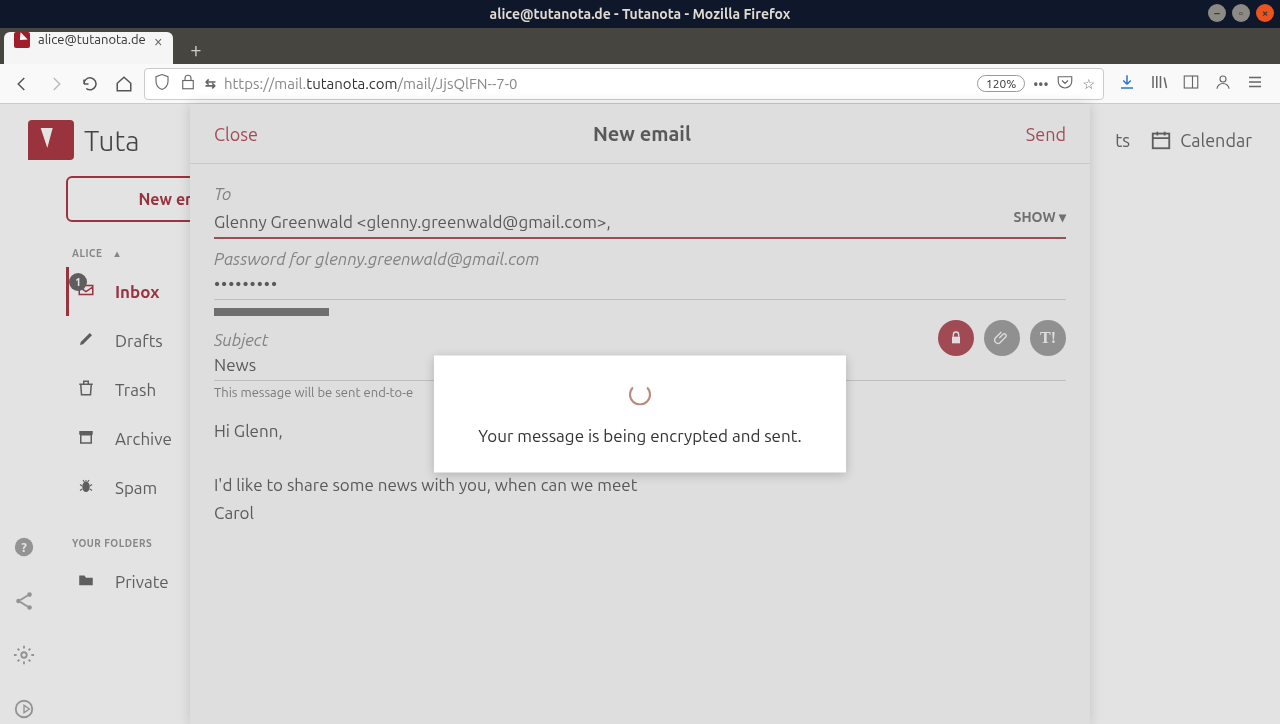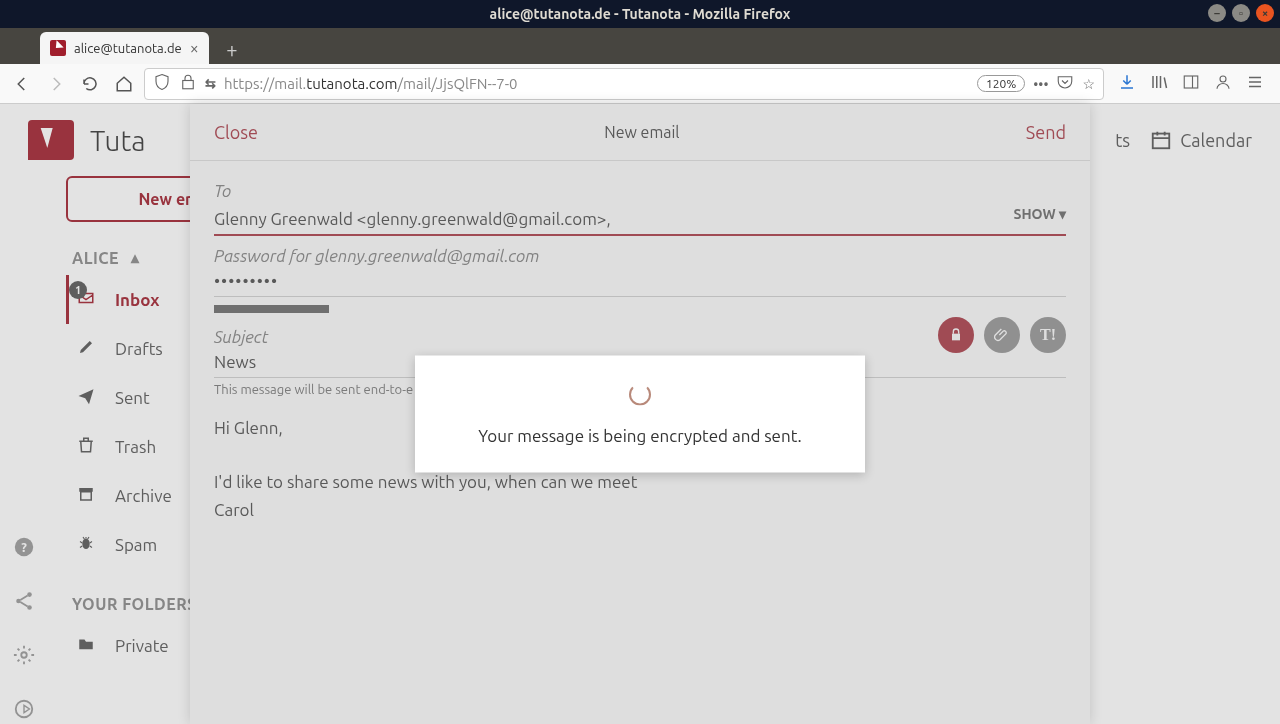--- a/index.html
+++ b/index.html
@@ -8,84 +8,84 @@
 
 .os-titlebar { height: 28px; background: #0f172a; color: #dfdbd2; display: flex; align-items: center; justify-content: center; font-size: 14px; font-weight: bold; position: relative; }
 .os-window-controls { position: absolute; right: 6px; top: 4px; display: flex; gap: 6px; }
 .os-btn { width: 18px; height: 18px; border-radius: 9px; display: flex; align-items: center; justify-content: center; font-size: 11px; color: #3c3b37; }
 .os-min { background: #8b8a85; }
 .os-max { background: #8b8a85; }
 .os-close { background: #e95420; }
 
 
 .tab-strip { height: 36px; background: #474540; display: flex; align-items: flex-end; padding-left: 4px; }
-.tab { background: #f5f5f5; height: 32px; display: flex; align-items: center; padding: 0 10px; border-top-left-radius: 6px; border-top-right-radius: 6px; gap: 8px; font-size: 13px; color: #333; max-width: 190px; margin-left: 36px; }
+.tab { background: #f5f5f5; height: 32px; display: flex; padding: 0 10px; border-top-left-radius: 6px; border-top-right-radius: 6px; gap: 8px; font-size: 13px; color: #333; max-width: 190px; }
 .tab-favicon { width: 16px; height: 16px; background: #a01e2c; border-radius: 2px; position: relative; }
 .tab-favicon::after { content: ''; position: absolute; top: 3px; left: 3px; width: 0; height: 0; border-left: 5px solid transparent; border-right: 5px solid transparent; border-top: 6px solid #fff; transform: rotate(45deg); }
 .tab-close { font-size: 16px; color: #666; cursor: pointer; }
 .tab-add { width: 30px; height: 30px; display: flex; align-items: center; justify-content: center; color: #ccc; font-size: 20px; margin-left: 8px; cursor: pointer; }
 
 
 .nav-toolbar { height: 40px; background: #f9f9f9; border-bottom: 1px solid #ccc; display: flex; align-items: center; padding: 0 8px; gap: 6px; }
 .nav-btn { width: 28px; height: 28px; display: flex; align-items: center; justify-content: center; color: #555; font-size: 16px; border-radius: 4px; cursor: pointer; }
 .nav-btn.disabled { color: #bbb; }
 .url-bar { flex: 1; height: 32px; border: 1px solid #ccc; border-radius: 4px; display: flex; align-items: center; padding: 0 8px; background: #fff; gap: 8px; font-size: 15px; color: #333; }
 .url-bar .url-path { color: #888; }
 .zoom-badge { border: 1px solid #999; border-radius: 10px; padding: 1px 8px; font-size: 12px; color: #333; }
 .url-icon { color: #666; font-size: 14px; }
 .toolbar-right { display: flex; align-items: center; gap: 14px; color: #666; padding: 0 8px; }
 
 
 .page { position: relative; height: 620px; background: #fff; }
 .page-dim { position: absolute; inset: 0; background: rgba(128,128,128,0.22); pointer-events: none; z-index: 5; }
 .app-header { height: 72px; display: flex; align-items: center; padding: 0 28px; justify-content: space-between; }
-.logo { display: flex; align-items: center; gap: 16px; justify-content: space-between; }
+.logo { display: flex; align-items: center; gap: 10px; justify-content: space-between; }
 .logo-mark { width: 46px; height: 40px; background: #a01e2c; border-radius: 4px 4px 4px 0; position: relative; }
 .logo-mark::after { content: ''; position: absolute; top: 8px; left: 10px; width: 0; height: 0; border-left: 12px solid transparent; border-right: 0 solid transparent; border-top: 20px solid #fff; transform: skewX(-15deg); }
 .logo-text { font-size: 28px; color: #333; font-weight: 300; }
 .header-right { display: flex; align-items: center; gap: 20px; color: #555; font-size: 18px; }
 .header-item { display: flex; align-items: center; gap: 8px; }
 
 .content { display: flex; }
 .left-gutter { width: 48px; display: flex; flex-direction: column; align-items: center; gap: 28px; padding-top: 360px; color: #999; font-size: 20px; }
 .sidebar { width: 250px; padding: 0 18px; }
 .new-email-btn { border: 2px solid #a01e2c; color: #a01e2c; font-weight: bold; border-radius: 6px; padding: 12px 20px; font-size: 16px; background: transparent; cursor: pointer; width: 100%; text-align: center; }
-.folder-header { color: #888; font-size: 16px; font-weight: bold; letter-spacing: 0.5px; margin: 26px 0 8px 6px; display: flex; align-items: center; gap: 12px; }
+.folder-header { color: #888; font-size: 10px; font-weight: bold; letter-spacing: 0.5px; margin: 26px 0 8px 6px; display: flex; align-items: center; gap: 12px; }
 .folder-list { list-style: none; }
 .folder-item { display: flex; align-items: center; gap: 16px; padding: 14px 8px; color: #555; font-size: 17px; cursor: pointer; border-left: 3px solid transparent; position: relative; }
 .folder-item.active { color: #a01e2c; font-weight: bold; border-left-color: #a01e2c; }
 .folder-icon { width: 22px; font-size: 18px; color: inherit; }
 .badge-count { position: absolute; left: 0px; top: 6px; background: #555; color: #fff; border-radius: 9px; min-width: 18px; height: 18px; font-size: 11px; display: flex; align-items: center; justify-content: center; }
 
 
 .compose { position: absolute; top: 0; left: 190px; width: 900px; height: 620px; background: #fff; z-index: 10; box-shadow: 0 0 12px rgba(0,0,0,0.15); }
 .compose-dim { position: absolute; inset: 0; background: rgba(160,160,160,0.35); z-index: 15; }
 .compose-header { display: flex; align-items: center; justify-content: space-between; padding: 18px 24px; border-bottom: 1px solid #ddd; text-align: center; }
 .compose-close { color: #a01e2c; font-size: 18px; cursor: pointer; }
-.compose-title { font-size: 16px; font-weight: normal; color: #333; }
+.compose-title { font-size: 20px; font-weight: bold; color: #333; }
 .compose-send { color: #a01e2c; font-size: 18px; font-weight: normal; cursor: pointer; }
 .compose-body { padding: 10px 24px; position: relative; }
 .field-label { color: #737373; font-size: 17px; margin-top: 10px; font-style: italic; }
 .field-value { font-size: 17px; color: #333; padding: 6px 0; border-bottom: 1px solid #ccc; }
 .to-row { border-bottom: 2px solid #a01e2c; display: flex; justify-content: space-between; align-items: flex-end; }
 .show-btn { color: #555; font-size: 14px; font-weight: bold; cursor: pointer; padding-bottom: 6px; }
 .pw-dots { letter-spacing: 1px; }
 .indicator-bar { height: 8px; width: 115px; background: #555; margin: 8px 0 4px 0; }
 .subject-row { display: flex; align-items: flex-start; gap: 12px; }
 .subject-col { flex: 1; }
 .round-icons { display: flex; gap: 10px; }
 .round-icon { width: 36px; height: 36px; border-radius: 18px; display: flex; align-items: center; justify-content: center; color: #fff; font-size: 16px; cursor: pointer; }
 .ri-lock { background: #a01e2c; }
 .ri-attach { background: #888; }
 .ri-priority { background: #888; font-weight: bold; font-family: Georgia, serif; }
 .encrypt-hint { font-size: 13px; color: #666; margin-top: 4px; }
 .body-text { font-size: 17px; color: #333; margin-top: 18px; line-height: 1.6; white-space: pre-line; }
 
 
-.loading-popup { position: absolute; left: 50%; top: 50%; transform: translate(-50%, -50%); background: #fff; width: 450px; padding: 28px; text-align: center; z-index: 20; box-shadow: 0 2px 10px rgba(0,0,0,0.2); }
+.loading-popup { position: absolute; left: 50%; top: 50%; transform: translate(-50%, -50%); background: #fff; width: 412px; padding: 28px; text-align: center; z-index: 20; box-shadow: 0 2px 10px rgba(0,0,0,0.2); }
 .spinner { width: 22px; height: 22px; border: 2px solid #b8897a; border-top-color: transparent; border-radius: 50%; margin: 0 auto 20px; }
 .loading-text { font-size: 17px; color: #333; }
 
 
 .svg-icon { width: 18px; height: 18px; fill: currentColor; }
 </style>
 </head>
 <body>
 
 <div class="os-titlebar">
@@ -250,28 +250,20 @@
           </span>
           <span>Inbox</span>
         </li>
         <li class="folder-item">
           <span class="folder-icon">
             <svg class="svg-icon" viewBox="0 0 24 24">
                 <path d="M4 20l4-1 12-12-3-3L5 16z" fill="currentColor"></path>
               </svg>
           </span>
           <span>Drafts</span>
-        </li>
-        <li class="folder-item">
-          <span class="folder-icon">
-            <svg class="svg-icon" viewBox="0 0 24 24">
-                <path d="M2 12l20-9-6 20-5-8z" fill="currentColor"></path>
-              </svg>
-          </span>
-          <span>Sent</span>
         </li>
         <li class="folder-item">
           <span class="folder-icon">
             <svg class="svg-icon" viewBox="0 0 24 24">
                 <path d="M5 7h14l-1 14H6zM3 7h18M9 3h6v4H9z" stroke="currentColor" stroke-width="2" fill="none"></path>
               </svg>
           </span>
           <span>Trash</span>
         </li>
         <li class="folder-item">

